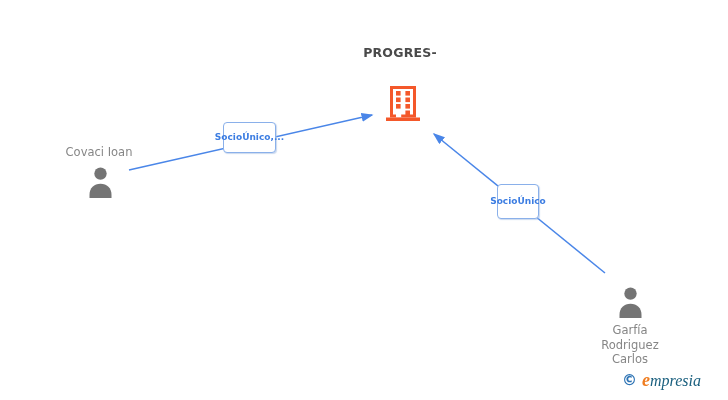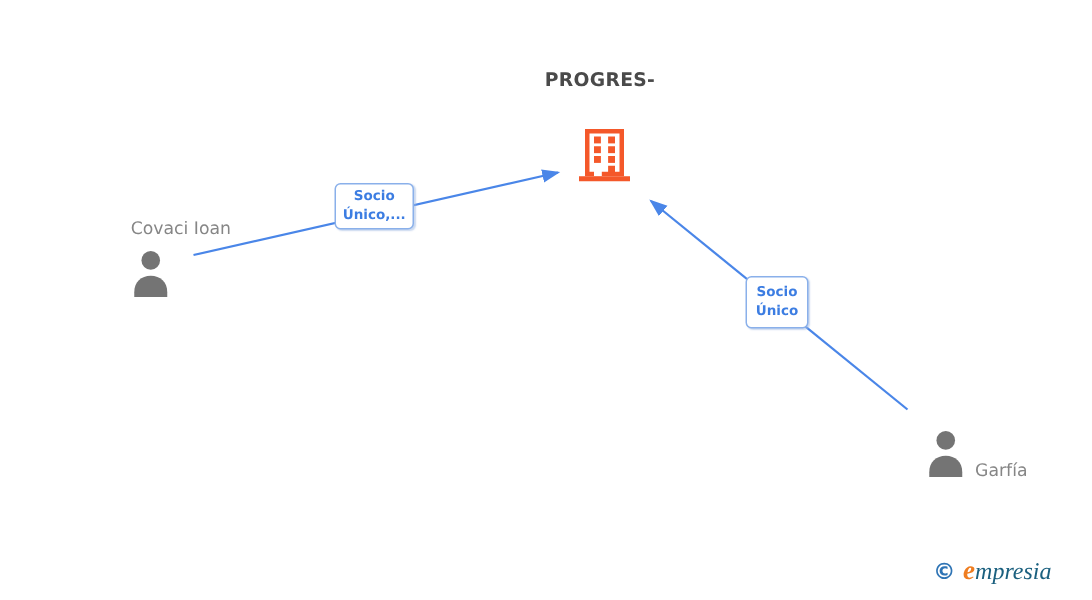--- a/index.html
+++ b/index.html
@@ -34,43 +34,43 @@
     line-height: 16px;
     letter-spacing: 0.2px;
   }
   .company-name span { display: block; }
 
   .building-wrap { left: 385px; top: 86px; width: 36px; height: 35px; }
 
   
   .person-name {
     width: 110px;
-    text-align: right;
+    text-align: center;
     font-size: 11.5px;
     color: #868686;
     line-height: 14.5px;
   }
   .person-name span { display: block; }
   .name-covaci { left: 44px; top: 145px; }
-  .name-garfia { left: 575px; top: 306px; }
+  .name-garfia { left: 575px; top: 323px; }
 
   .person-icon-wrap { width: 27px; height: 31px; }
   .icon-covaci { left: 87px; top: 167px; }
   .icon-garfia { left: 617px; top: 287px; }
 
   
   .rel-label {
     position: absolute;
     z-index: 2;
     background: #ffffff;
     border: 1px solid #8ab0ea;
     border-radius: 4px;
     box-shadow: 1px 1px 1px rgba(160, 185, 225, 0.55);
     display: flex;
-    flex-direction: column;
+    flex-direction: row;
     align-items: center;
     justify-content: center;
     font-size: 9px;
     font-weight: bold;
     color: #3c7de2;
     line-height: 13px;
     text-align: center;
   }
   .rel-label-1 { left: 223px; top: 122px; width: 53px; height: 31px; }
   .rel-label-2 { left: 497px; top: 184px; width: 42px; height: 35px; }
@@ -153,20 +153,22 @@
   </div>
 
   <div class="node person-icon-wrap icon-garfia">
     <svg width="27" height="31" viewBox="0 0 27 31" xmlns="http://www.w3.org/2000/svg">
       <circle cx="13.5" cy="6.6" r="6.2" fill="#747474"></circle>
       <path d="M2.5,31 v-3.2 c0-6.8 4.6-11 11-11 s11,4.2 11,11 V31 z" fill="#747474"></path>
     </svg>
   </div>
   <div class="node person-name name-garfia">
     <span>Garfía</span>
+    <span>Rodriguez</span>
+    <span>Carlos</span>
   </div>
 
   <div class="rel-label rel-label-1">
     <span>Socio</span>
     <span>Único,...</span>
   </div>
   <div class="rel-label rel-label-2">
     <span>Socio</span>
     <span>Único</span>
   </div>

